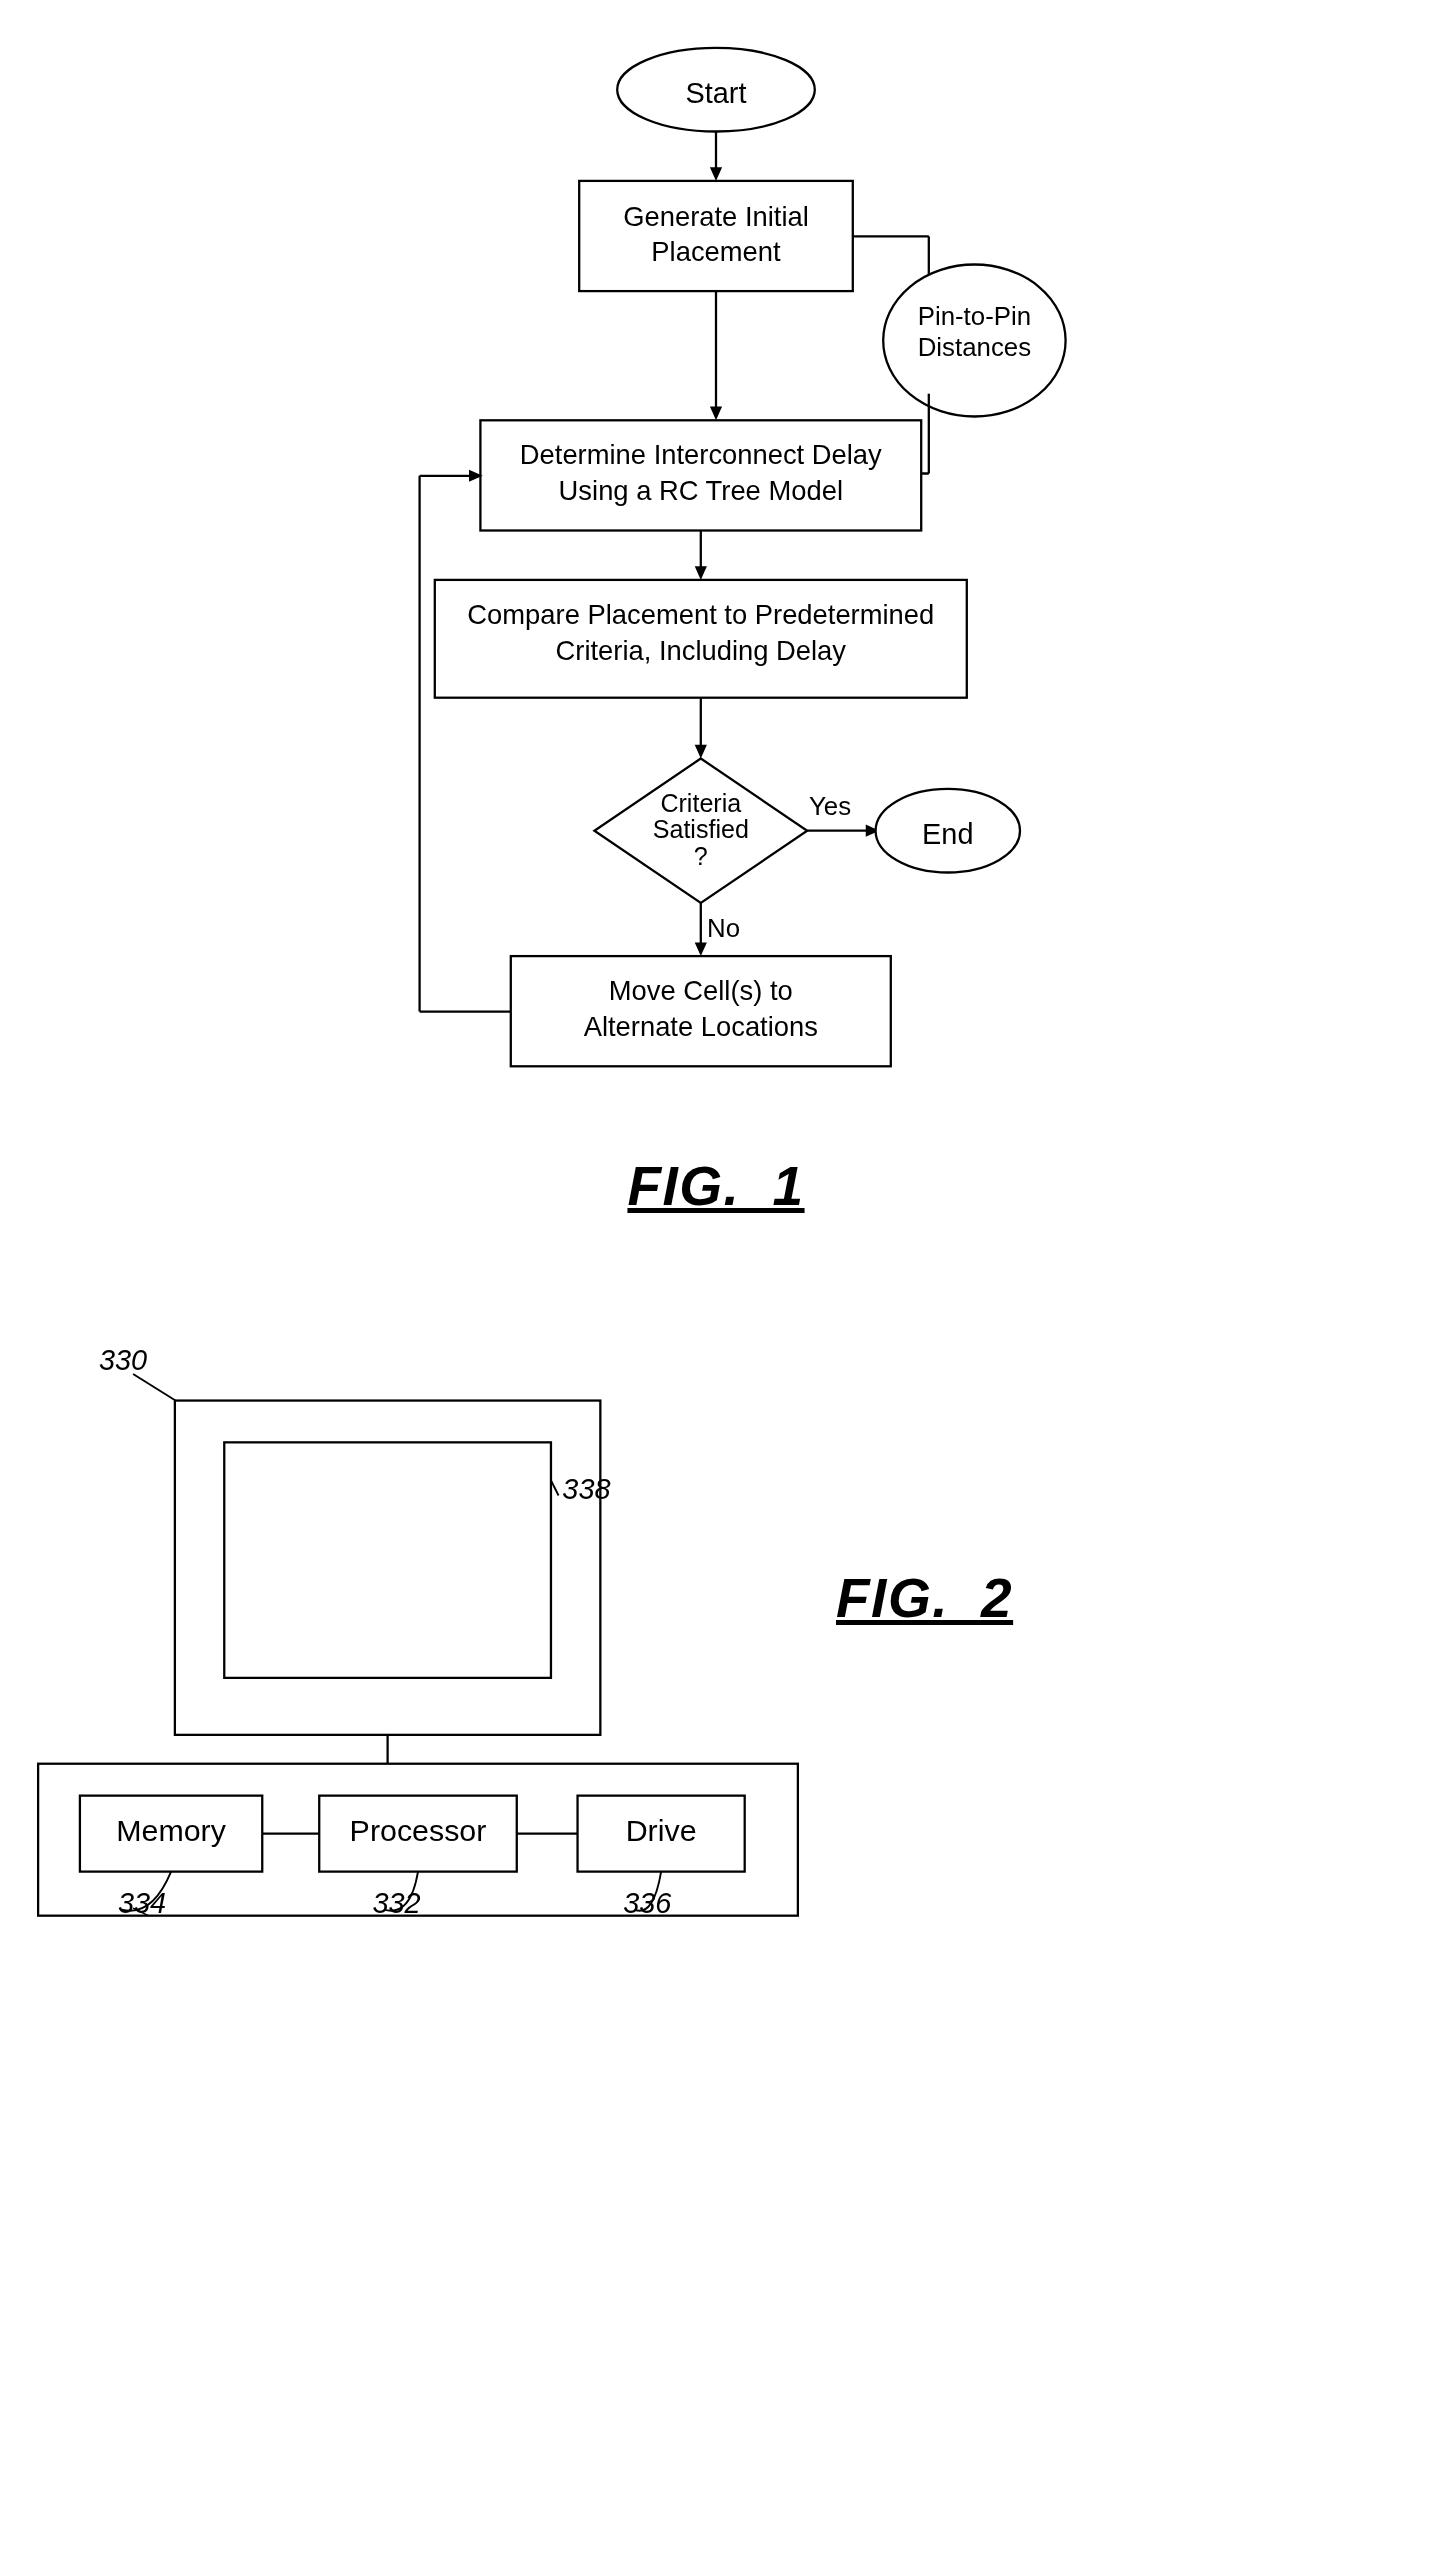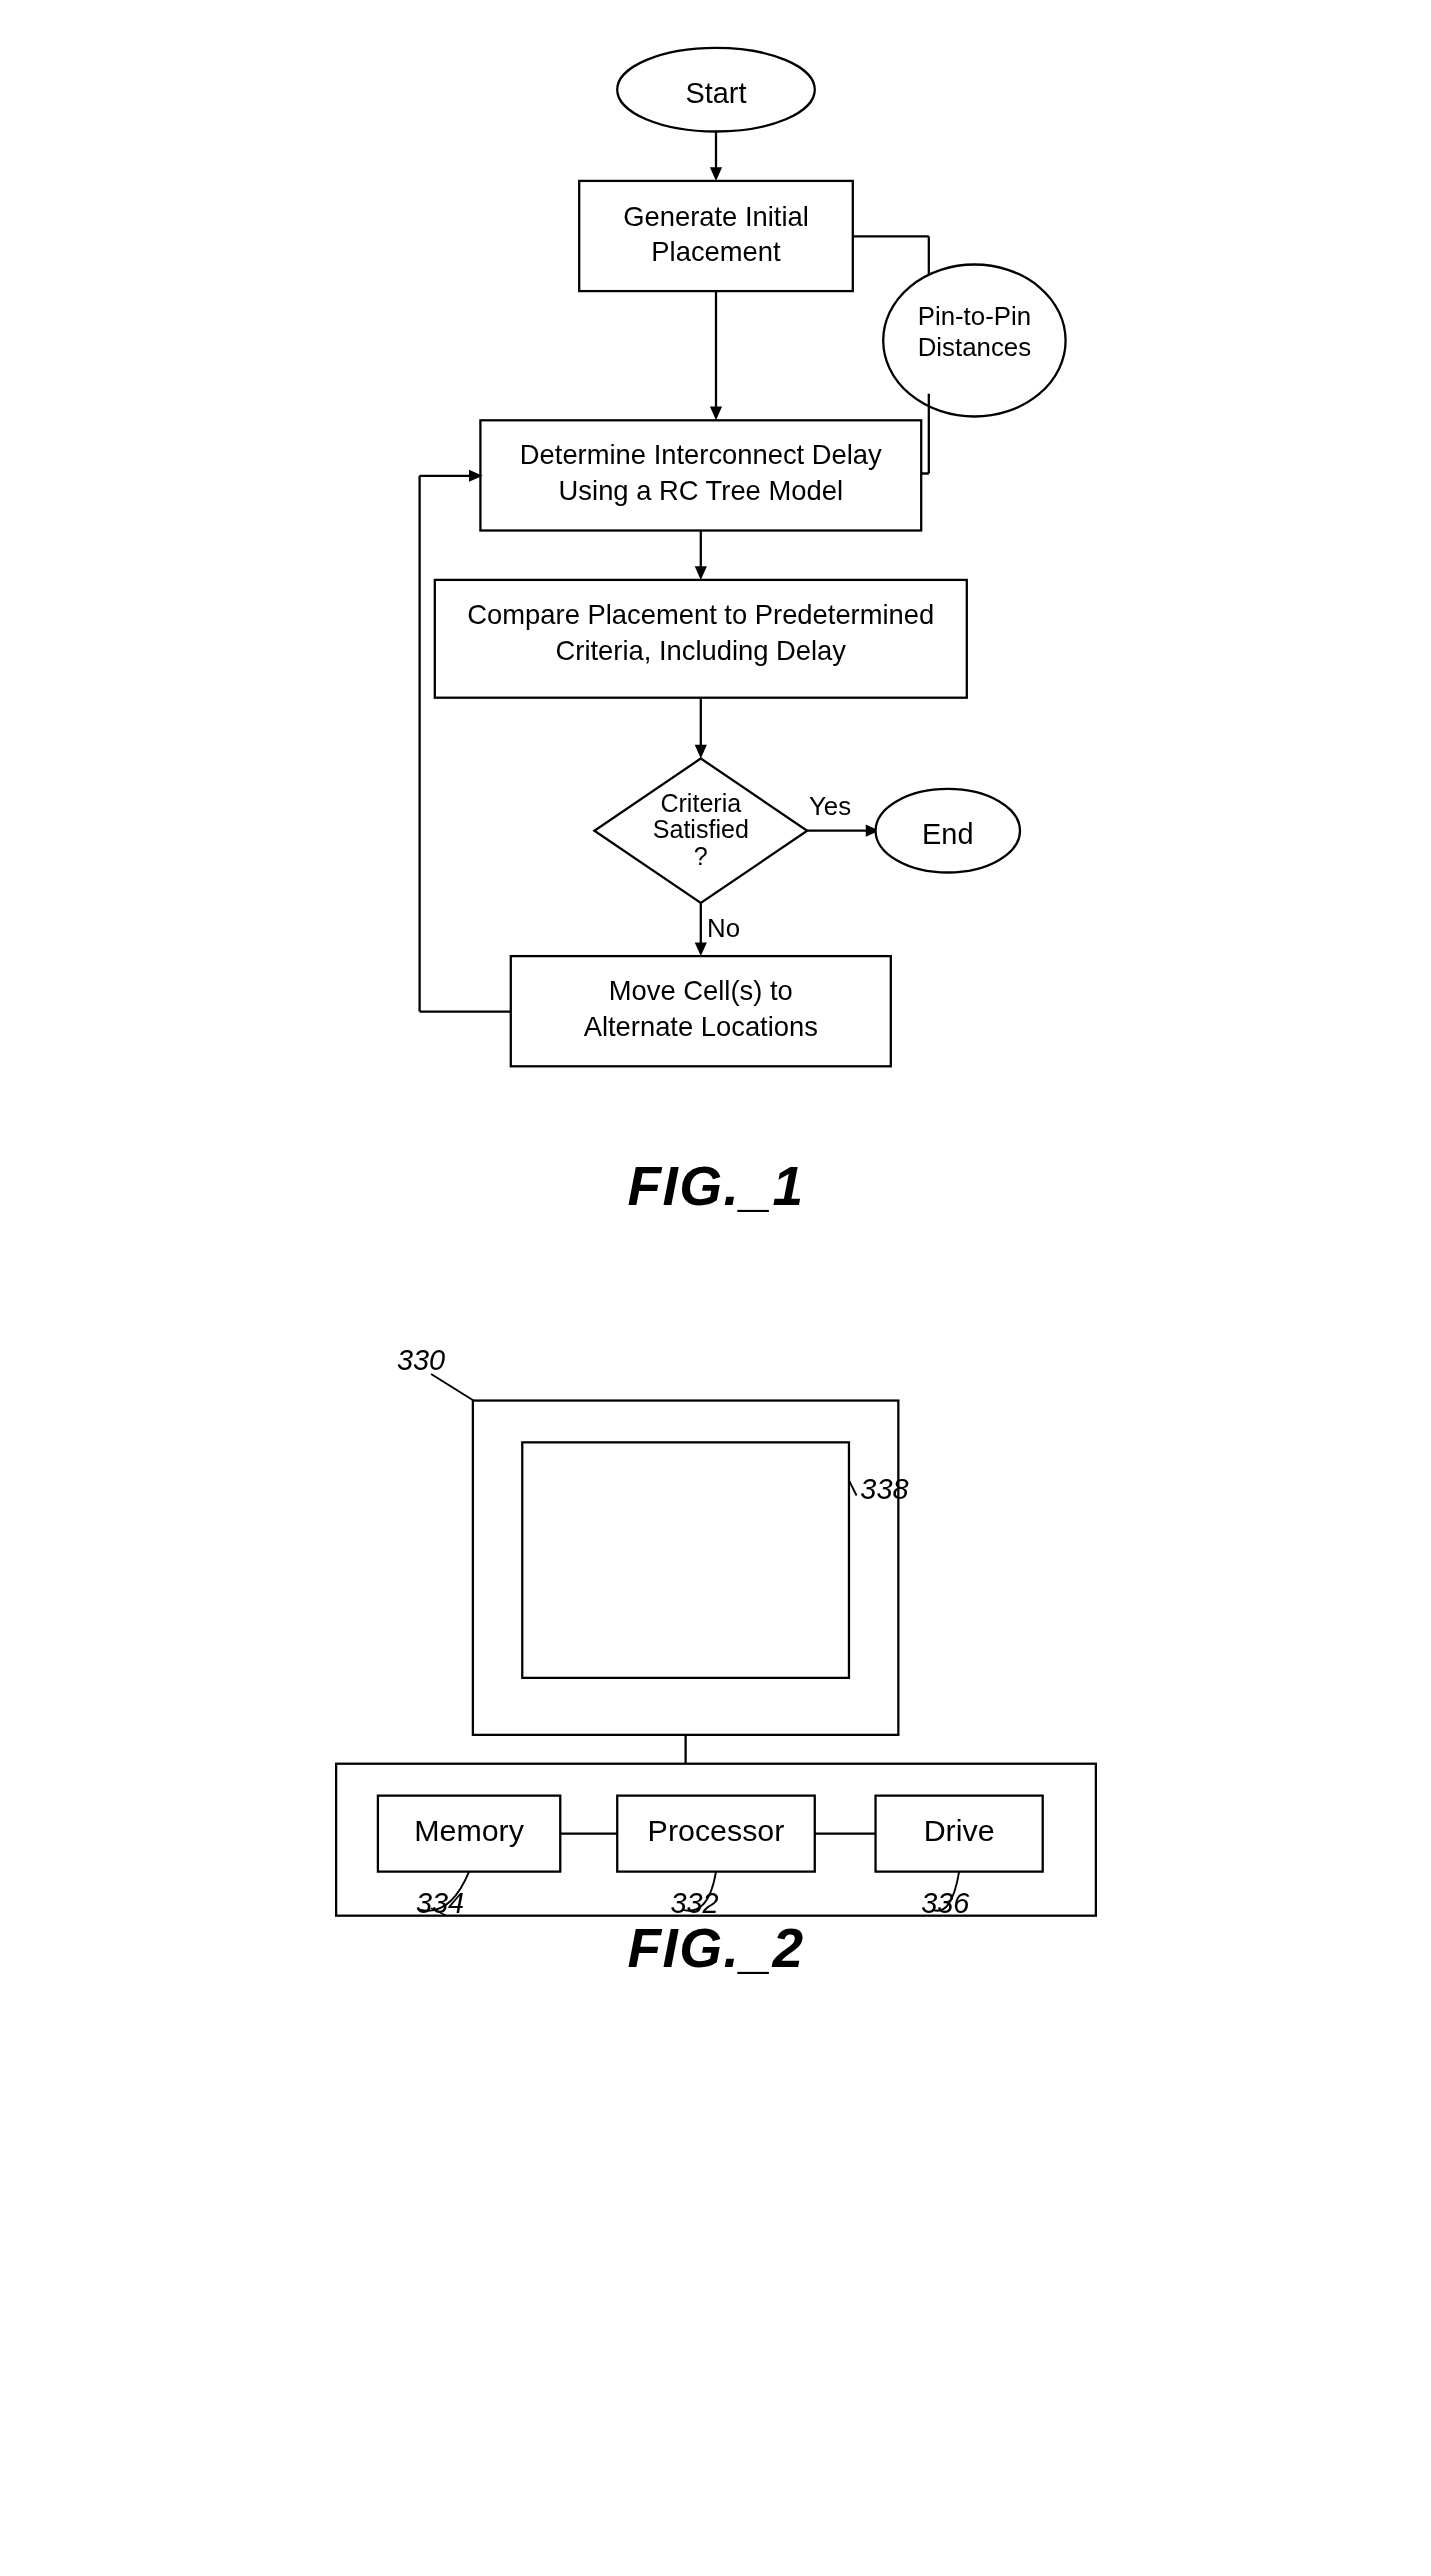--- a/index.html
+++ b/index.html
@@ -30,26 +30,26 @@
       padding: 30px 0 15px 0;
       position: relative;
     }
 
     .fig-label {
       font-size: 55px;
       font-weight: bold;
       font-style: italic;
       margin-top: 15px;
       letter-spacing: 1.5px;
+      text-decoration: underline;
     }
 
     
     .fig2-container {
       display: flex;
-      flex-direction: column;
       align-items: center;
       width: 1432px;
       padding: 46px 0 15px 0;
       position: relative;
     }
   </style>
 </head>
 <body>
 
 <div class="page">

